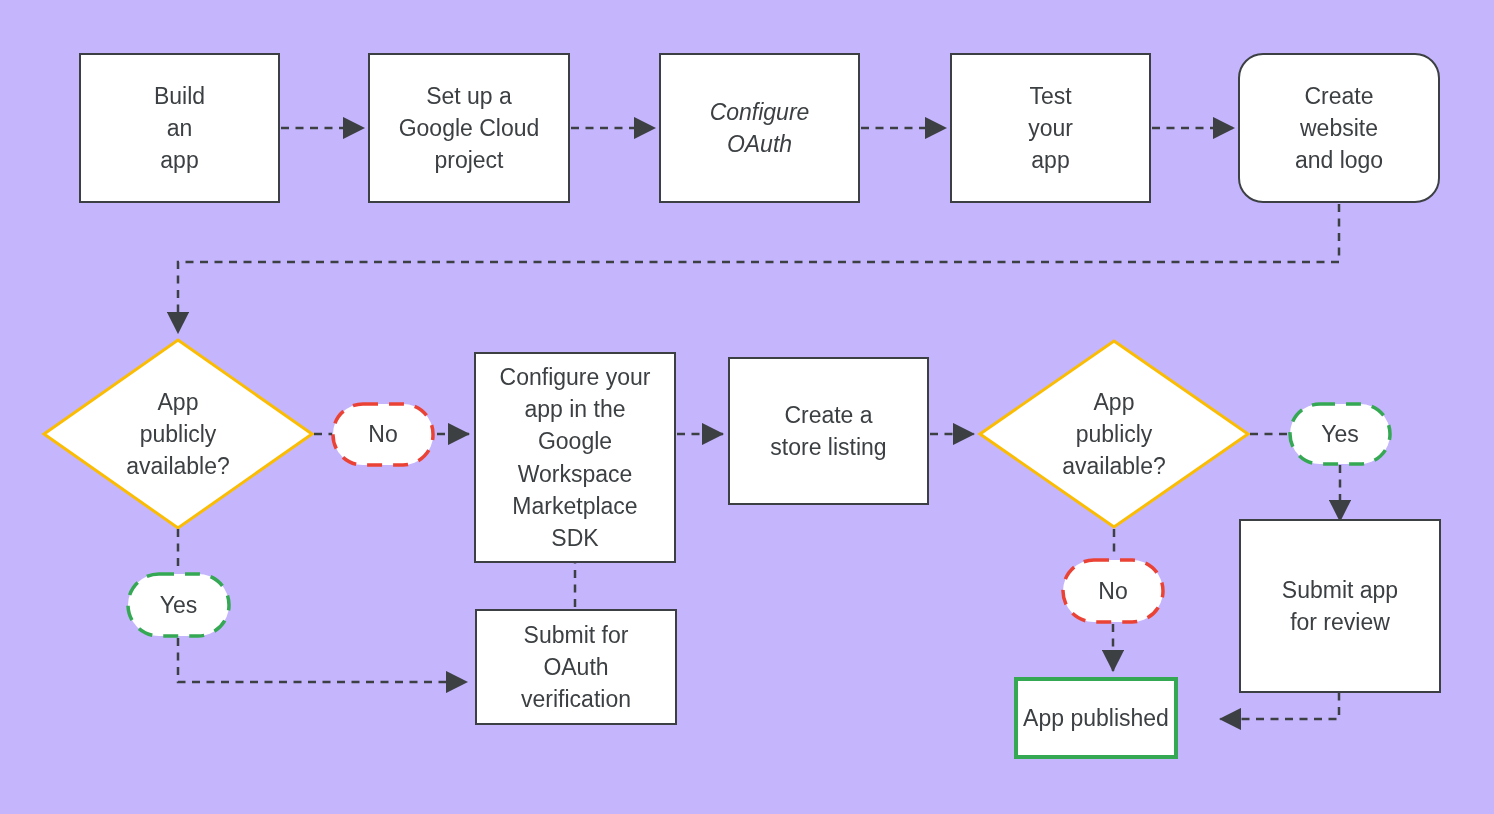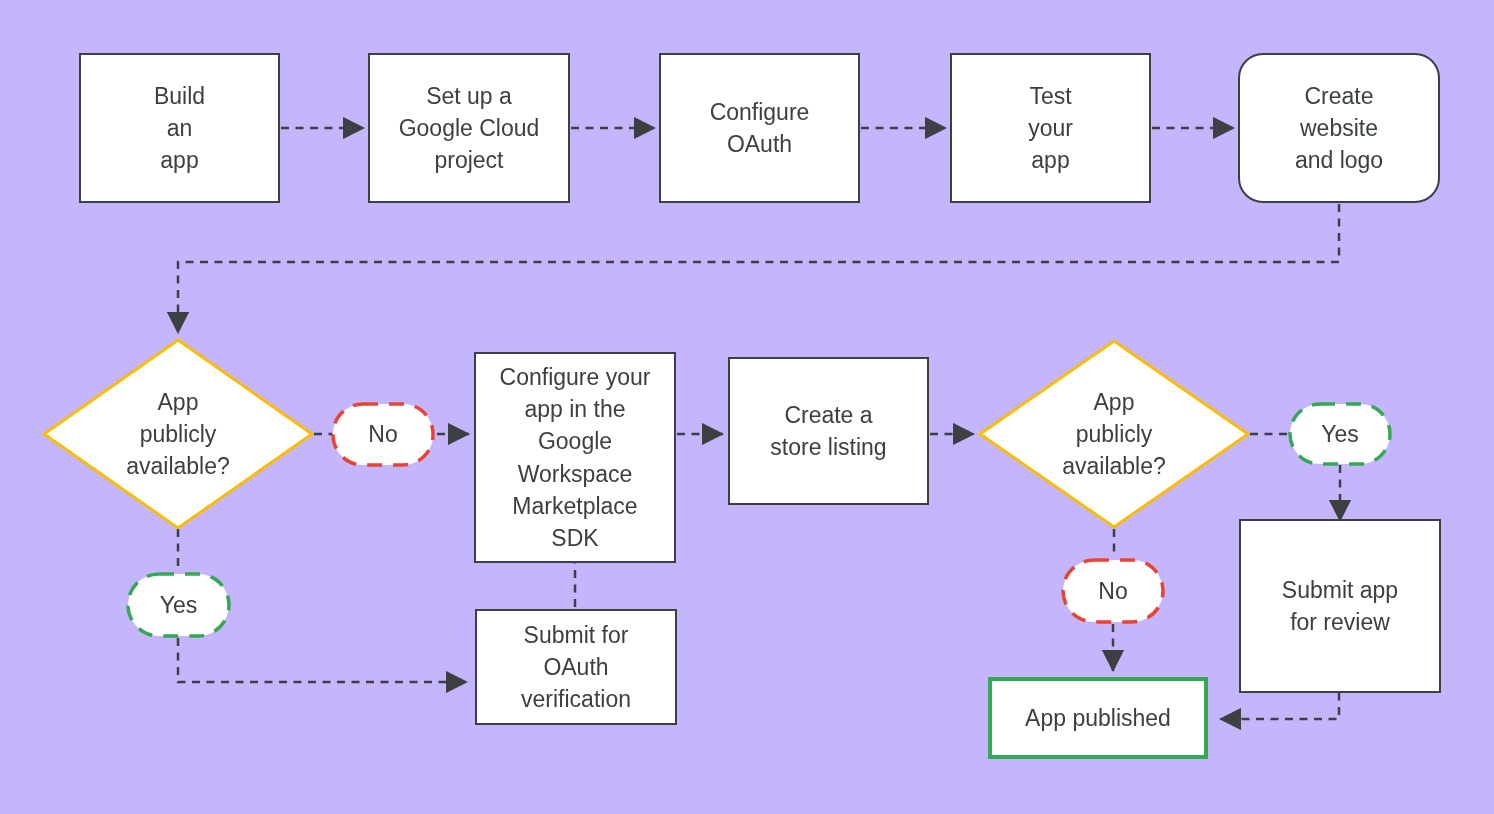--- a/index.html
+++ b/index.html
@@ -31,29 +31,29 @@
     color:#3c4043;
     font-size:23px;
     line-height:1.4;
     white-space:pre-line;
     background:transparent;
     border:none;
   }
   
   #n-build{left:79px;top:53px;width:201px;height:150px;}
   #n-setup{left:368px;top:53px;width:202px;height:150px;}
-  #n-oauth{left:659px;top:53px;width:201px;height:150px;}
+  #n-oauth{left:659px;top:53px;width:201px;height:150px;font-style:italic;}
   #n-test{left:950px;top:53px;width:201px;height:150px;}
   #n-website{left:1238px;top:53px;width:202px;height:150px;border-radius:25px;}
   
   #n-sdk{left:474px;top:324px;width:202px;height:211px;margin-top:28px;}
   #n-store{left:728px;top:357px;width:201px;height:148px;}
   #n-submit-oauth{left:475px;top:609px;width:202px;height:116px;}
   #n-submit-review{left:1239px;top:519px;width:202px;height:174px;}
-  #n-published{left:988px;top:677px;width:220px;height:82px;}
+  #n-published{left:1014px;top:677px;width:164px;height:82px;}
   
   #lbl-decision1{left:68px;top:374px;width:220px;height:120px;}
   #lbl-decision2{left:1004px;top:374px;width:220px;height:120px;}
   
   #lbl-no1{left:333px;top:404px;width:100px;height:61px;}
   #lbl-yes1{left:128px;top:574px;width:101px;height:62px;}
   #lbl-yes2{left:1290px;top:404px;width:100px;height:60px;}
   #lbl-no2{left:1063px;top:560px;width:100px;height:62px;}
 </style>
 </head>

